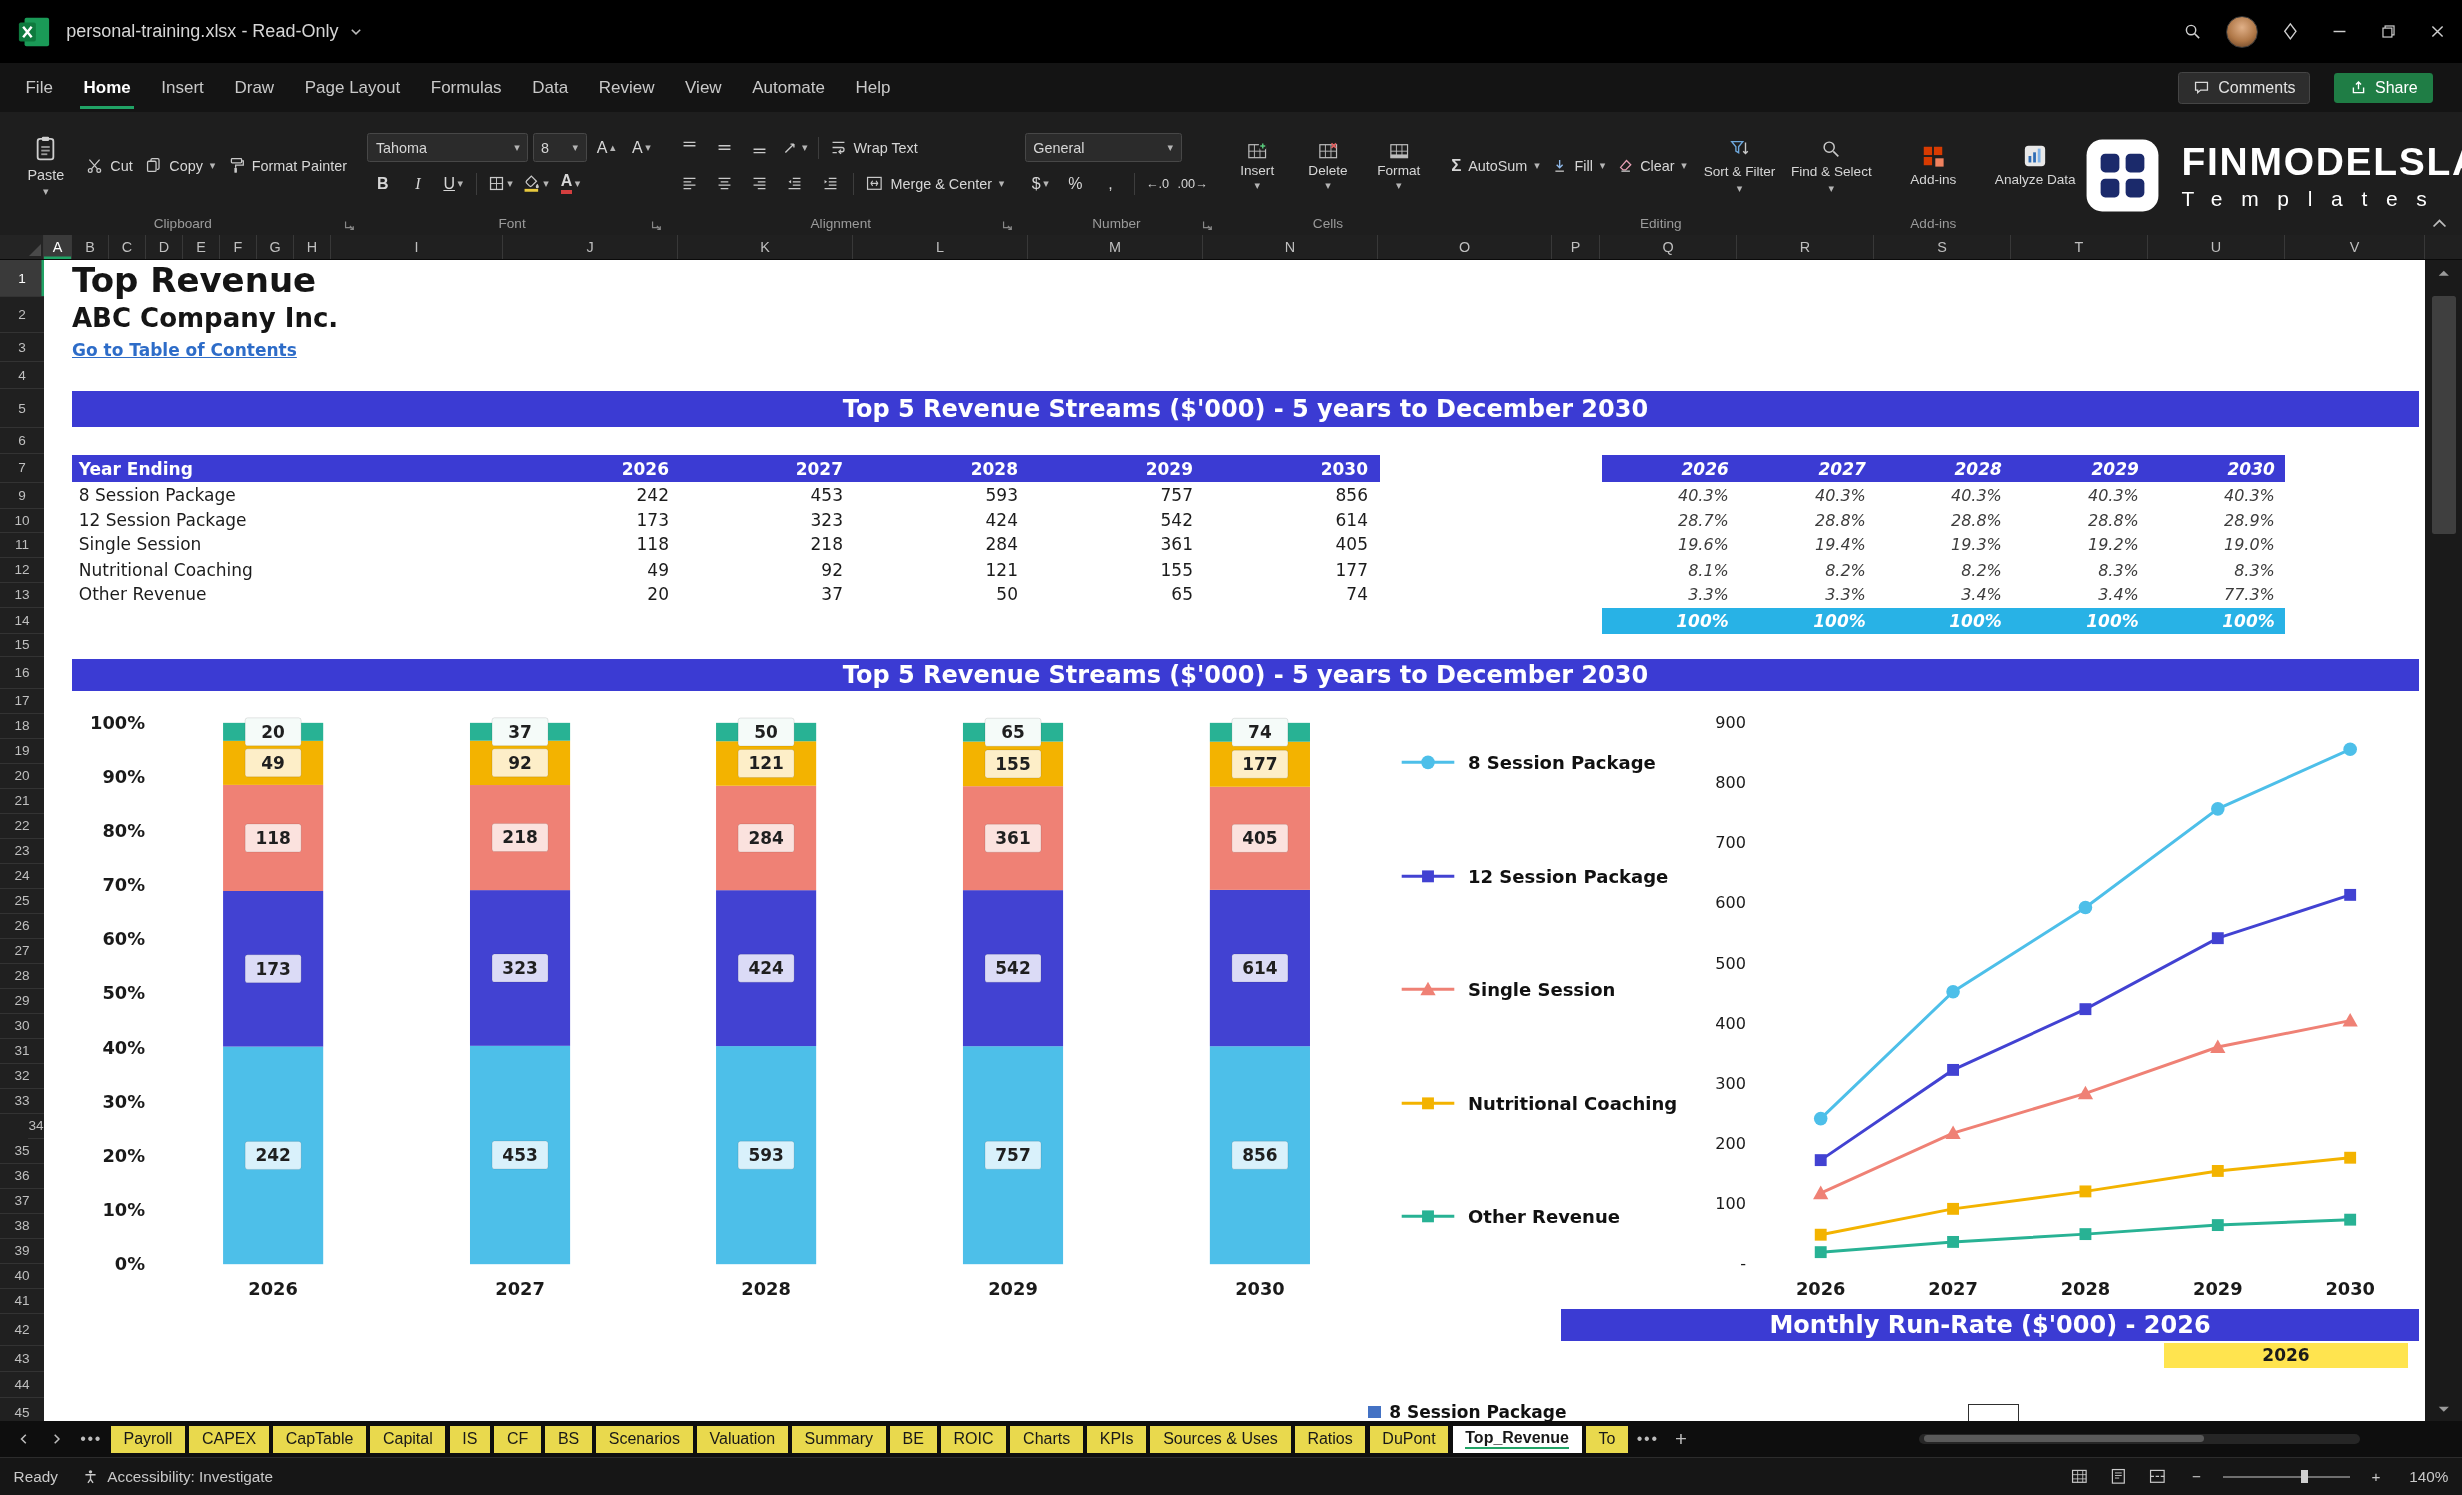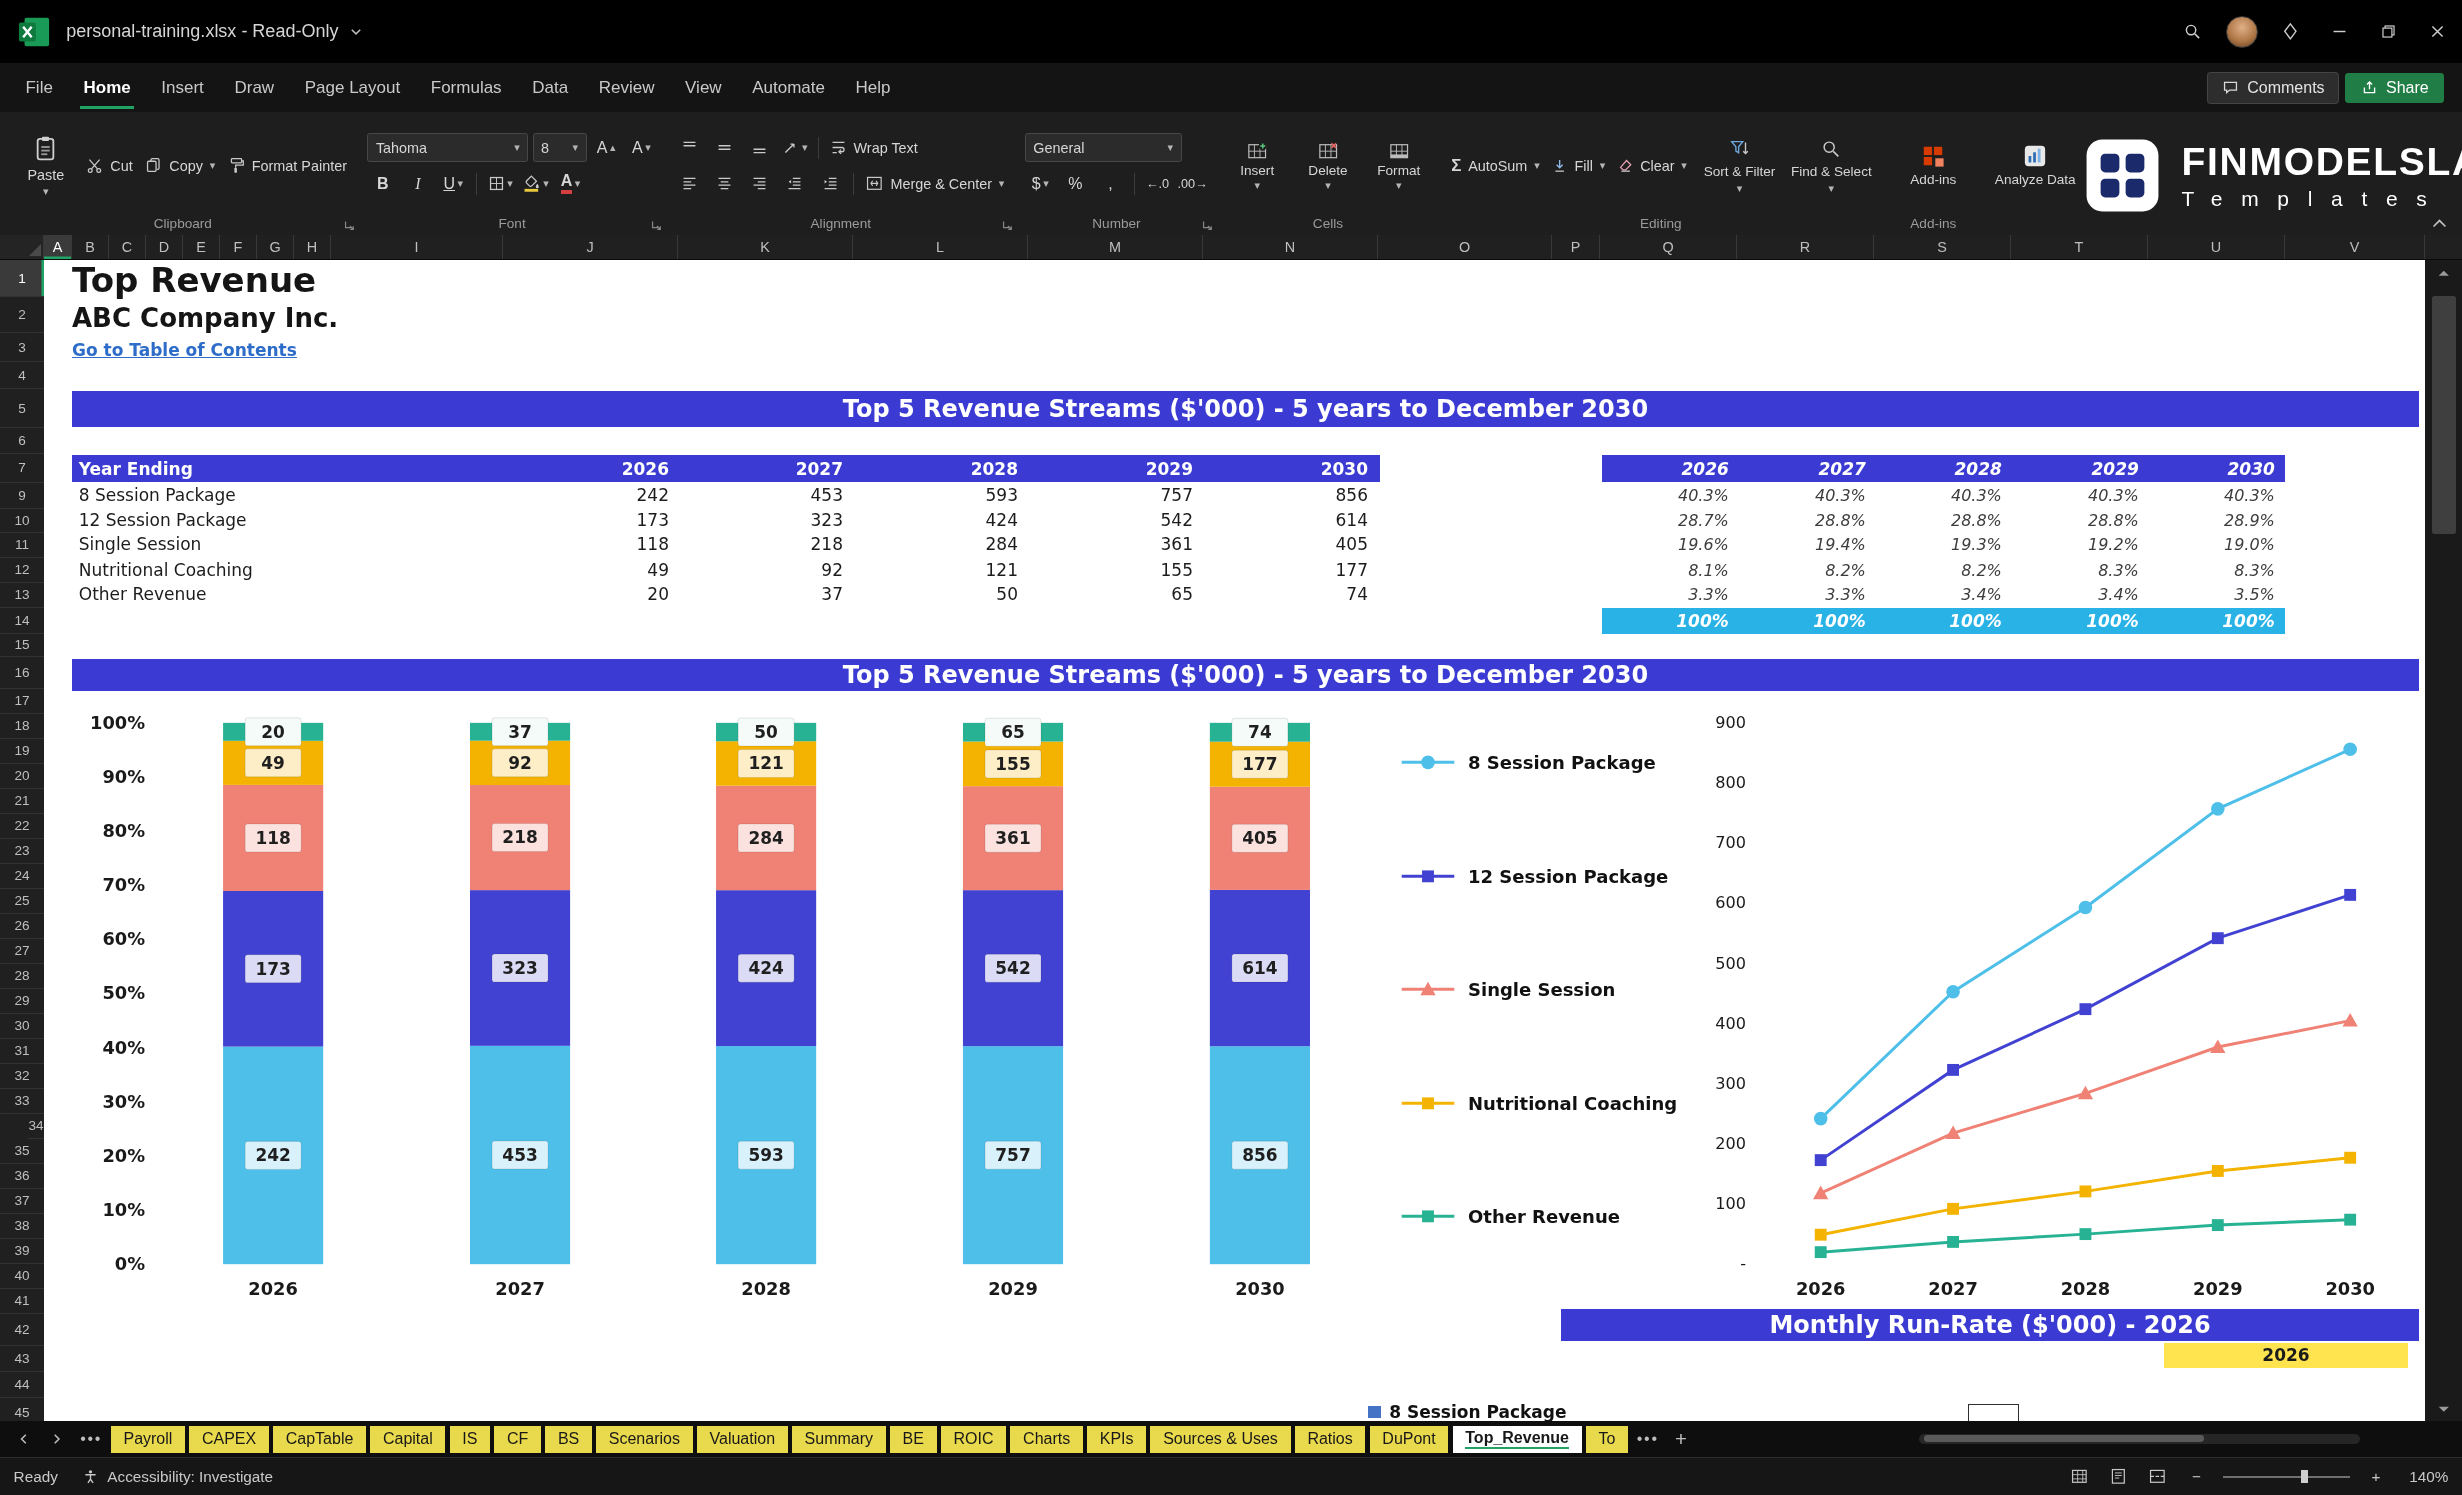--- a/index.html
+++ b/index.html
@@ -15,21 +15,21 @@
   .tb-right{margin-left:auto;display:flex;height:63px;align-items:center}
   .tb-btn{width:49px;height:63px;display:flex;align-items:center;justify-content:center}
   .avatar{width:32px;height:32px;border-radius:50%;background:radial-gradient(circle at 50% 35%,#e0b088 0%,#b07848 55%,#5e3a20 100%);border:0.8px solid #3a3a3a}
 
   
   .menubar{position:absolute;top:63px;left:0;right:0;height:49px;background:#141414;display:flex;align-items:stretch;padding-left:10.2px}
   #menu-items{display:flex;align-items:stretch}
   .menu-item{padding:0 15.3px;display:flex;align-items:center;font-size:17px;color:#c9c9c9;position:relative;white-space:nowrap}
   .menu-item.active{color:#fff;font-weight:bold}
   .menu-item.active::after{content:"";position:absolute;left:12px;right:12px;bottom:3.4px;height:2.5px;background:var(--active_tab_underline,#21a366)}
-  .mb-right{margin-left:auto;display:flex;align-items:center;gap:6px;padding-right:18px}
+  .mb-right{margin-left:auto;display:flex;align-items:center;gap:24px;padding-right:29px}
   .comments-btn{display:flex;align-items:center;gap:8.5px;background:#2d2d2d;border:0.8px solid #454545;color:#e3e3e3;font-size:16px;padding:6px 13.6px;border-radius:3.4px}
   .share-btn{display:flex;align-items:center;gap:8.5px;background:var(--share_green,#1f7d45);color:#fff;font-size:16px;padding:6px 15.3px;border-radius:3.4px}
 
   
   .ribbon{position:absolute;top:112px;left:0;right:0;height:123px;background:#1e1e1e;display:flex;align-items:stretch;padding:3.4px 6.8px 0 8.5px;color:#d6d6d6}
   .rgroup{position:relative;display:flex;flex-direction:column;padding:1.7px 6.8px 0}
   .rg-body{flex:1;display:flex;gap:6.8px;align-items:center}
   .rg-body.col{flex-direction:column;justify-content:center;align-items:flex-start;gap:6.8px}
   .rg-label{height:20.4px;line-height:18.7px;text-align:center;font-size:13.6px;color:#9b9b9b}
   .rdivider{width:0.8px;background:#3a3a3a;margin:6.8px 1.7px}
@@ -904,21 +904,21 @@
         <div class="tval pctval" style="left: 137px; width: 137px;">8.2%</div>
         <div class="tval pctval" style="left: 273px; width: 137px;">8.2%</div>
         <div class="tval pctval" style="left: 410px; width: 137px;">8.3%</div>
         <div class="tval pctval" style="left: 546px; width: 137px;">8.3%</div>
       </div>
       <div class="trow" style="left: 1558px; top: 322px; width: 683px; height: 24.6px;">
         <div class="tval pctval" style="left: 0px; width: 137px;">3.3%</div>
         <div class="tval pctval" style="left: 137px; width: 137px;">3.3%</div>
         <div class="tval pctval" style="left: 273px; width: 137px;">3.4%</div>
         <div class="tval pctval" style="left: 410px; width: 137px;">3.4%</div>
-        <div class="tval pctval" style="left: 546px; width: 137px;">3.5%</div>
+        <div class="tval pctval" style="left: 546px; width: 137px;">77.3%</div>
       </div>
       <div class="band total" style="left: 1558px; top: 348px; width: 683px; height: 26px;">
         <div class="tval total-val pct" style="left: 0px; width: 137px;">100%</div>
         <div class="tval total-val pct" style="left: 137px; width: 137px;">100%</div>
         <div class="tval total-val pct" style="left: 273px; width: 137px;">100%</div>
         <div class="tval total-val pct" style="left: 410px; width: 137px;">100%</div>
         <div class="tval total-val pct" style="left: 546px; width: 137px;">100%</div>
       </div>
     </div>
 

